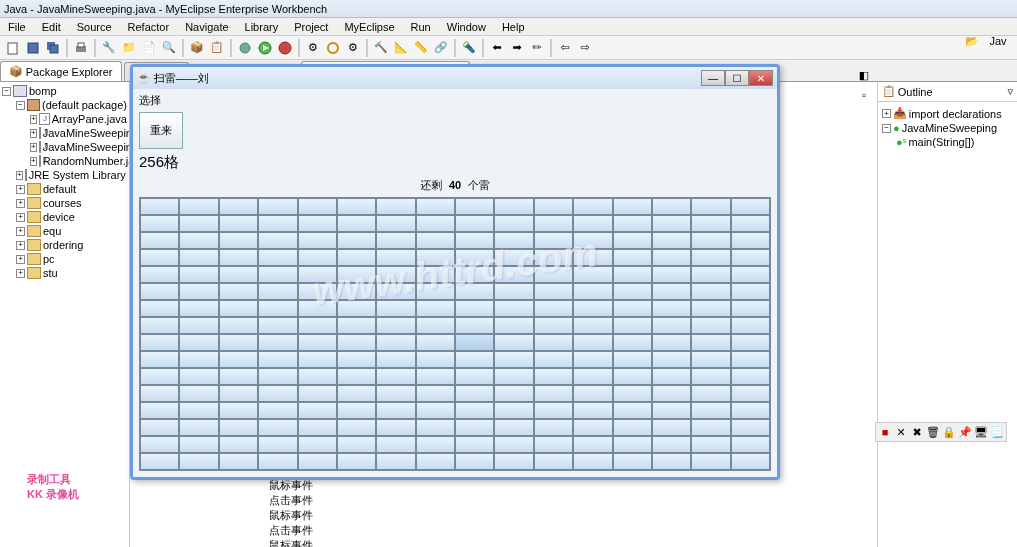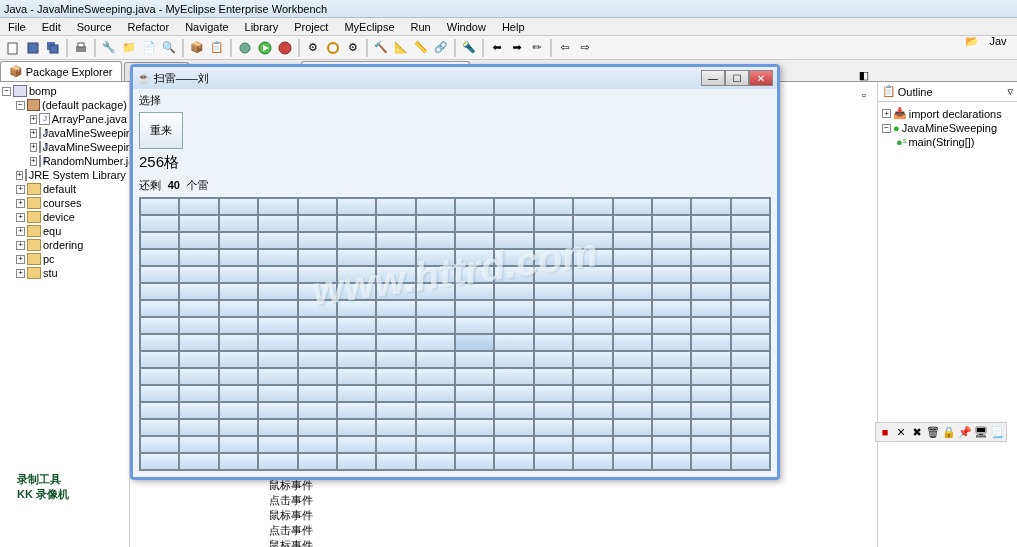--- a/index.html
+++ b/index.html
@@ -37,30 +37,30 @@
   .gw-ctrls { display:flex; gap:0; }
   .gw-ctrl { width:24px; height:16px; border:1px solid #888; display:flex; align-items:center; justify-content:center; font-size:10px; cursor:default; }
   .gw-min { background:linear-gradient(#f0f0f0,#d0d0d0); }
   .gw-max { background:linear-gradient(#f0f0f0,#d0d0d0); }
   .gw-close { background:linear-gradient(#f08080,#c04040); color:#fff; }
   .gw-body { background:#eef3f8; padding:2px; }
   .gw-menu { padding:2px 4px; font-size:12px; }
   .gw-btn-row { padding:2px 4px; }
   .gw-btn { padding:10px 10px; background:linear-gradient(#fff,#e0e8f0); border:1px solid #8aa; font-size:11px; }
   .gw-sub { padding:2px 4px; font-size:15px; }
-  .gw-status { padding:4px; font-size:12px; }
+  .gw-status { text-align:center; padding:4px; font-size:12px; }
   .grid { display:grid; grid-template-columns:repeat(16,1fr); grid-template-rows:repeat(16,17px); border:1px solid #789; margin:0 4px 4px 4px; }
   .cell { border:1px solid #789; background:linear-gradient(#e8f2fc,#c8dcf0); }
   .cell.hover { background:linear-gradient(#d0e4f8,#b0d0e8); }
   .watermark { position:absolute; left:50%; top:50%; transform:translate(-50%,-50%) rotate(-8deg); font-size:40px; font-weight:bold; color:rgba(255,255,255,.6); font-style:italic; pointer-events:none; text-shadow:1px 1px 2px rgba(100,140,180,.3); }
   .console { position:absolute; left:265px; bottom:0; width:500px; height:85px; background:#fff; font-size:11px; border-top:1px solid #a21caf; }
   .console-toolbar { position:absolute; right:10px; bottom:105px; display:flex; gap:2px; background:#f0f0f0; padding:2px; border:1px solid #ccc; }
   .console-toolbar .tbtn { width:14px; height:14px; }
   .console-line { padding:0 4px; font-size:11px; }
-  .kk-logo { position:absolute; left:17px; bottom:45px; font-size:14px; font-weight:bold; color:#14532d; text-shadow:1px 1px #fff,-1px -1px #fff; }
+  .kk-logo { position:absolute; left:27px; bottom:45px; font-size:14px; font-weight:bold; color:#ec4899; text-shadow:1px 1px #fff,-1px -1px #fff; }
   .toolbar-right-icons { position:absolute; right:4px; top:32px; display:flex; gap:2px; }
   .right-mini { position:absolute; right:146px; top:62px; width:14px; display:flex; flex-direction:column; gap:2px; align-items:center; padding-top:4px; }
   svg { display:block; }
 </style>
 </head>
 <body>
 
 <div class="titlebar">
   <span>Java - JavaMineSweeping.java - MyEclipse Enterprise Workbench</span>
 </div>

